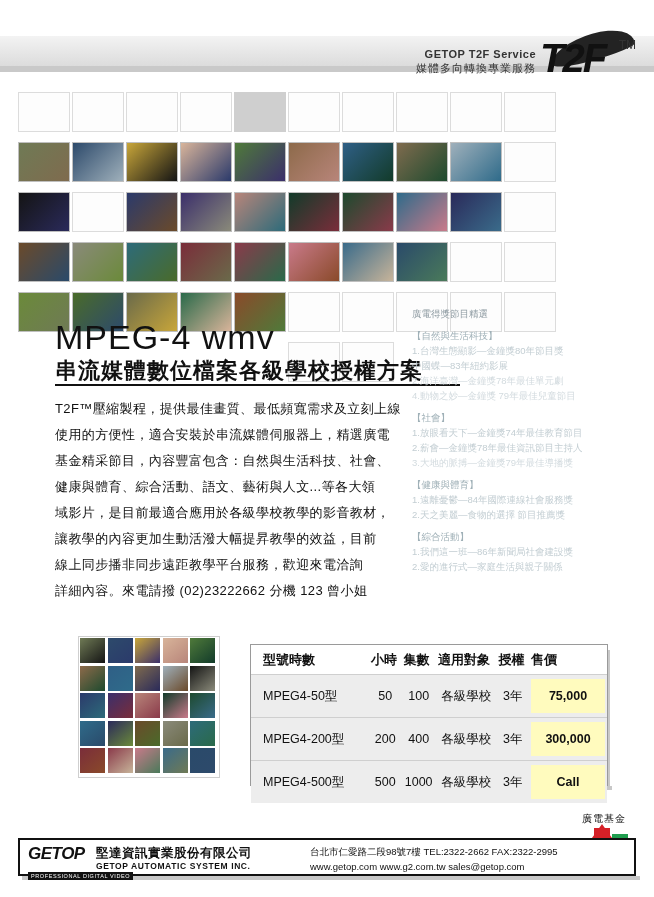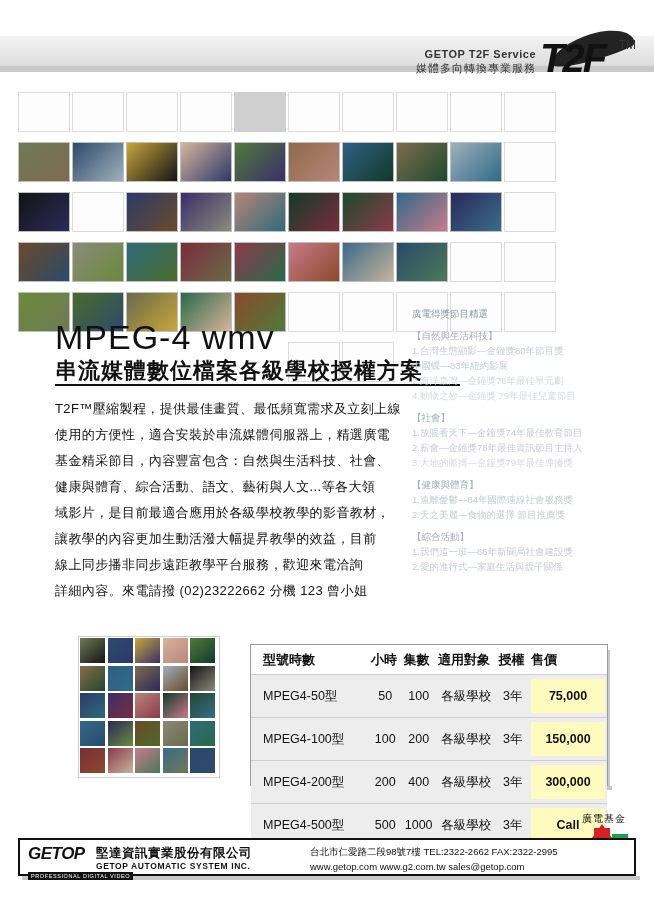--- a/index.html
+++ b/index.html
@@ -251,30 +251,20 @@
             <td class="c-model">MPEG4-50型</td>
             <td>50</td>
             <td>100</td>
             <td>各級學校</td>
             <td>3年</td>
             <td class="c-price">
               <span class="price-hl">75,000</span>
             </td>
           </tr>
           <tr class="r">
-            <td class="c-model">MPEG4-100型</td>
-            <td>100</td>
-            <td>200</td>
-            <td>各級學校</td>
-            <td>3年</td>
-            <td class="c-price">
-              <span class="price-hl">150,000</span>
-            </td>
-          </tr>
-          <tr class="r">
             <td class="c-model">MPEG4-200型</td>
             <td>200</td>
             <td>400</td>
             <td>各級學校</td>
             <td>3年</td>
             <td class="c-price">
               <span class="price-hl">300,000</span>
             </td>
           </tr>
           <tr class="r">

